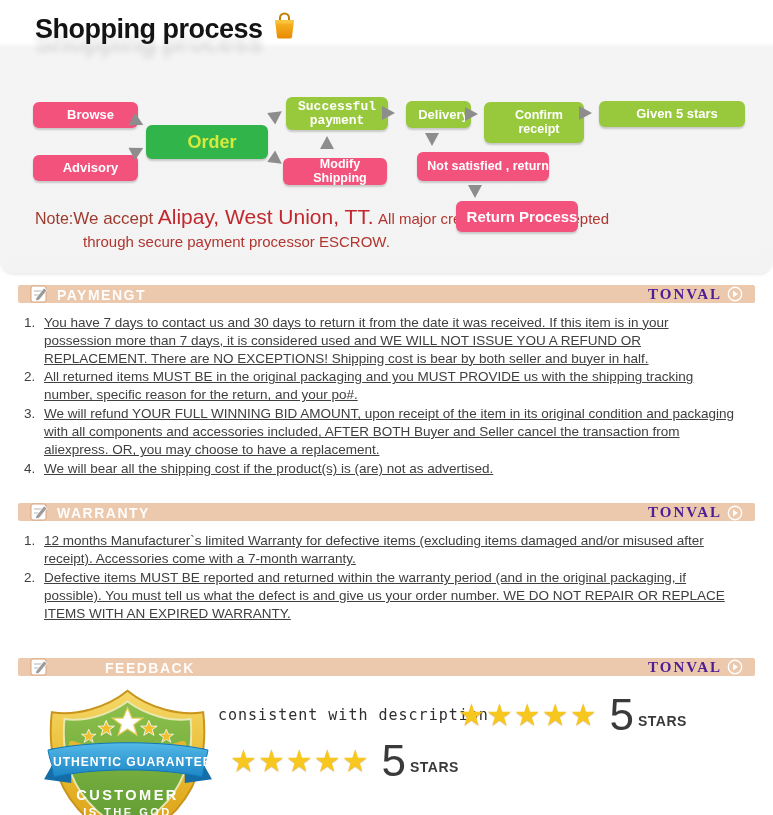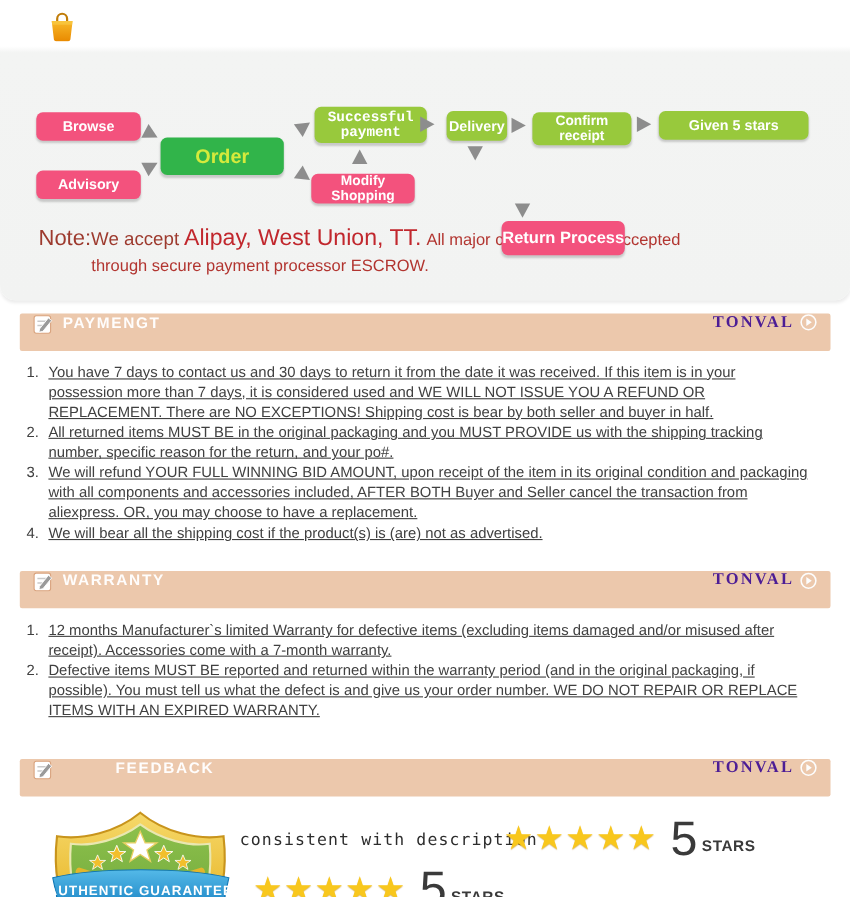--- a/index.html
+++ b/index.html
@@ -10,40 +10,40 @@
   .top{background:linear-gradient(#ffffff 0px,#ffffff 42px,#f3f4f3 48px,#f2f3f2 100%);
        border-radius:0 0 14px 14px;box-shadow:0 2px 3px rgba(0,0,0,.08);padding-bottom:4px;}
   .title-row{display:flex;align-items:flex-end;padding:7px 0 0 35px;height:38px;}
   .page-title{font-size:27px;font-weight:bold;color:#141414;letter-spacing:-.5px;margin:0;
               text-shadow:0 14px 6px rgba(0,0,0,.12);}
   .bag-icon{margin-left:8px;margin-bottom:2px;}
 
   .flow{position:relative;height:152px;}
   .node{position:absolute;display:flex;align-items:center;justify-content:center;
         color:#fff;font-weight:bold;font-size:13px;border-radius:6px;text-align:center;
-        box-shadow:0 2px 2px rgba(0,0,0,.18);line-height:1.05;}
+        box-shadow:0 2px 2px rgba(0,0,0,.18);line-height:1.05;padding-left:10px;}
   .pink{background:#f3527d;}
   .green-dark{background:#31b44a;color:#d5ea3c;font-size:18px;}
   .green-light{background:#98c93c;}
 
   .arr{position:absolute;width:0;height:0;border-style:solid;}
   .arr.r{border-width:7px 0 7px 13px;border-color:transparent transparent transparent #8d8d8d;}
   .arr.u{border-width:0 7px 13px 7px;border-color:transparent transparent #8d8d8d transparent;}
   .arr.d{border-width:13px 7px 0 7px;border-color:#8d8d8d transparent transparent transparent;}
 
   .note{padding:6px 30px 16px 35px;line-height:1.35;}
-  .note-label{font-size:20px;color:#9d3a2e;margin-top:48px;}
+  .note-label{font-size:16px;color:#9d3a2e;margin-top:48px;}
   .note-prefix{font-size:17px;color:#9d3a2e;}
   .note-methods{font-size:21px;color:#c1272d;}
   .note-suffix{font-size:15px;color:#b23530;}
   .note-line2{font-size:15px;color:#b23530;margin-left:48px;margin-top:1px;}
 
   
-  .bar{height:34px;margin:0 18px;background:#ecc8ac;border-radius:2px;display:flex;
-       align-items:flex-start;padding:0 12px;}
+  .bar{height:18px;margin:0 18px;background:#ecc8ac;border-radius:2px;display:flex;
+       align-items:flex-end;padding:0 12px;}
   .bar-icon{display:inline-flex;margin-right:8px;}
   .bar-title{color:rgba(255,255,255,.96);font-size:14px;font-weight:bold;letter-spacing:1.5px;}
   .bar-brand{margin-left:auto;display:flex;align-items:center;color:#4c1d95;
              font-family:"Liberation Serif",serif;font-weight:bold;font-size:15px;letter-spacing:2px;}
   .brand-icon{margin-left:5px;display:inline-flex;}
 
   
   .list{padding:11px 36px 14px 24px;color:#404040;font-size:13.5px;line-height:1.33;}
   .list-item{display:flex;margin-bottom:1px;}
   .li-num{flex:none;width:20px;}
@@ -65,44 +65,46 @@
   .fb-unit{font-size:14px;font-weight:bold;color:#3a3a3a;margin-left:4px;margin-top:12px;
            letter-spacing:.5px;}
 </style>
 </head>
 <body>
 
 <div class="page">
 
   <div class="top">
     <div class="title-row">
+      <h1 class="page-title">Shopping process</h1>
       <span class="bag-icon">
         <svg width="27" height="28" viewBox="0 0 27 28">
           <defs>
               <linearGradient id="bagg" x1="0" y1="0" x2="0" y2="1">
             <stop offset="0" stop-color="#f8b92a"></stop>
                 <stop offset="1" stop-color="#e98a00"></stop>
           </linearGradient>
             </defs>
           <path d="M9 10 V7 a4.5 4.5 0 0 1 9 0 V10" fill="none" stroke="#c07c08" stroke-width="2"></path>
           <path d="M4 9 h19 l-2 17 a2 2 0 0 1 -2 1.6 h-11 a2 2 0 0 1 -2 -1.6 Z" fill="url(#bagg)"></path>
           <path d="M4 9 h19 l-0.4 3.4 h-18.2 Z" fill="#f9cf4e" opacity=".55"></path>
         </svg>
       </span>
     </div>
 
     <div class="flow">
       <div class="node pink" style="left:33px;top:57px;width:95px;height:26px;">Browse</div>
       <div class="node pink" style="left:33px;top:110px;width:95px;height:26px;">Advisory</div>
       <div class="node green-dark" style="left:146px;top:80px;width:112px;height:34px;">Order</div>
       <div class="node green-light" style="left:286px;top:52px;width:90px;height:33px;font-size:13px;padding:0 6px;font-family:Liberation Mono, monospace;">Successful payment</div>
-      <div class="node pink" style="left:283px;top:113px;width:94px;height:27px;font-size:12.5px;">Modify Shopping</div>
+      <div class="node pink" style="left:283px;top:113px;width:94px;height:27px;font-size:12.5px;">Modify Shipping</div>
       <div class="node green-light" style="left:406px;top:56px;width:55px;height:27px;">Delivery</div>
-      <div class="node green-light" style="left:484px;top:57px;width:90px;height:30px;font-size:12.5px;">Confirm receipt</div>
+      <div class="node green-light" style="left:484px;top:57px;width:90px;height:41px;font-size:12.5px;">Confirm receipt</div>
       <div class="node green-light" style="left:599px;top:56px;width:136px;height:26px;">Given 5 stars</div>
+      <div class="node pink" style="left:417px;top:107px;width:122px;height:29px;font-size:12.5px;">Not satisfied , return</div>
       <div class="node pink" style="left:456px;top:156px;width:112px;height:31px;font-size:15px;">Return Process</div>
 
       <span class="arr r" style="left:131px;top:70px;transform:rotate(28deg);"></span>
       <span class="arr r" style="left:131px;top:99px;transform:rotate(-28deg);"></span>
       <span class="arr r" style="left:270px;top:63px;transform:rotate(-35deg);"></span>
       <span class="arr r" style="left:270px;top:108px;transform:rotate(35deg);"></span>
       <span class="arr u" style="left:320px;top:91px;"></span>
       <span class="arr r" style="left:382px;top:61px;"></span>
       <span class="arr r" style="left:465px;top:62px;"></span>
       <span class="arr r" style="left:579px;top:61px;"></span>

